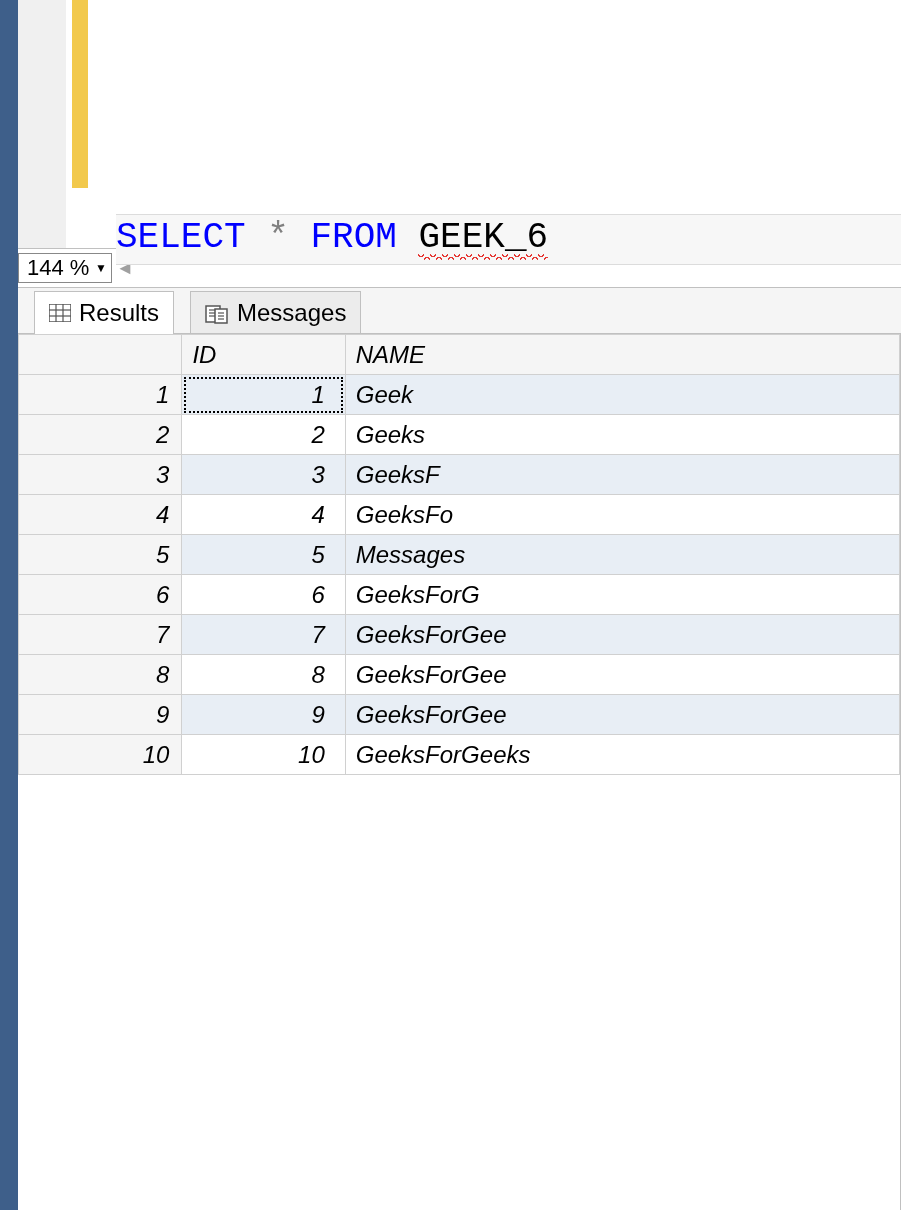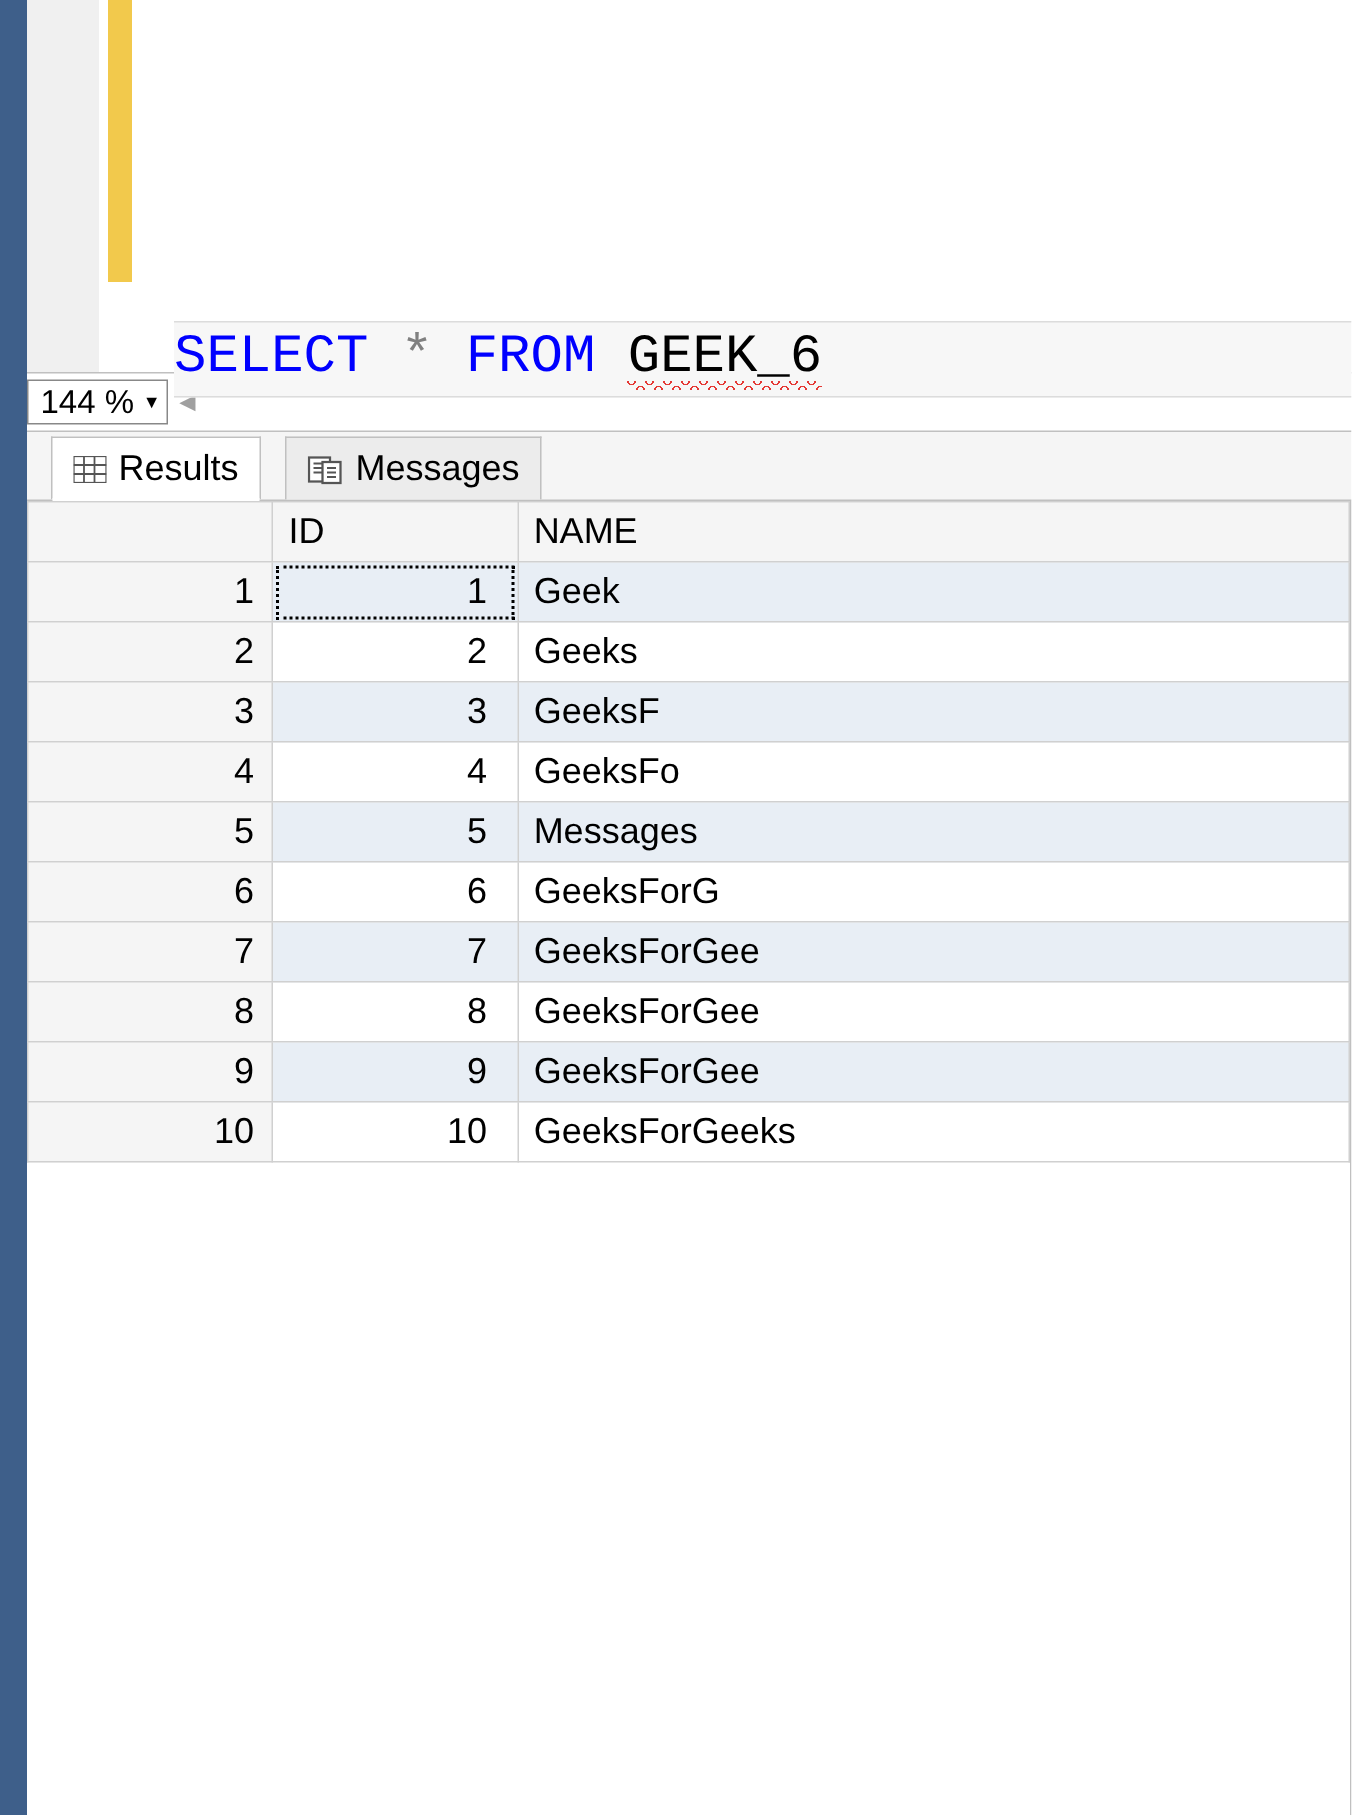--- a/index.html
+++ b/index.html
@@ -156,20 +156,21 @@
   .results-table {
     border-collapse: collapse;
     font-size: 24px;
   }
   .results-table th, .results-table td {
     border: 1px solid #d0d0d0;
     padding: 4px 10px;
     text-align: left;
     font-weight: normal;
     height: 40px;
+    font-style: italic;
   }
   .results-table th {
     background: #f5f5f5;
   }
   .results-table .rownum-col {
     padding: 4px 12px 4px 18px;
     text-align: right;
     background: #f5f5f5;
   }
   .results-table tbody td.rownum-col { background: #f5f5f5; }

